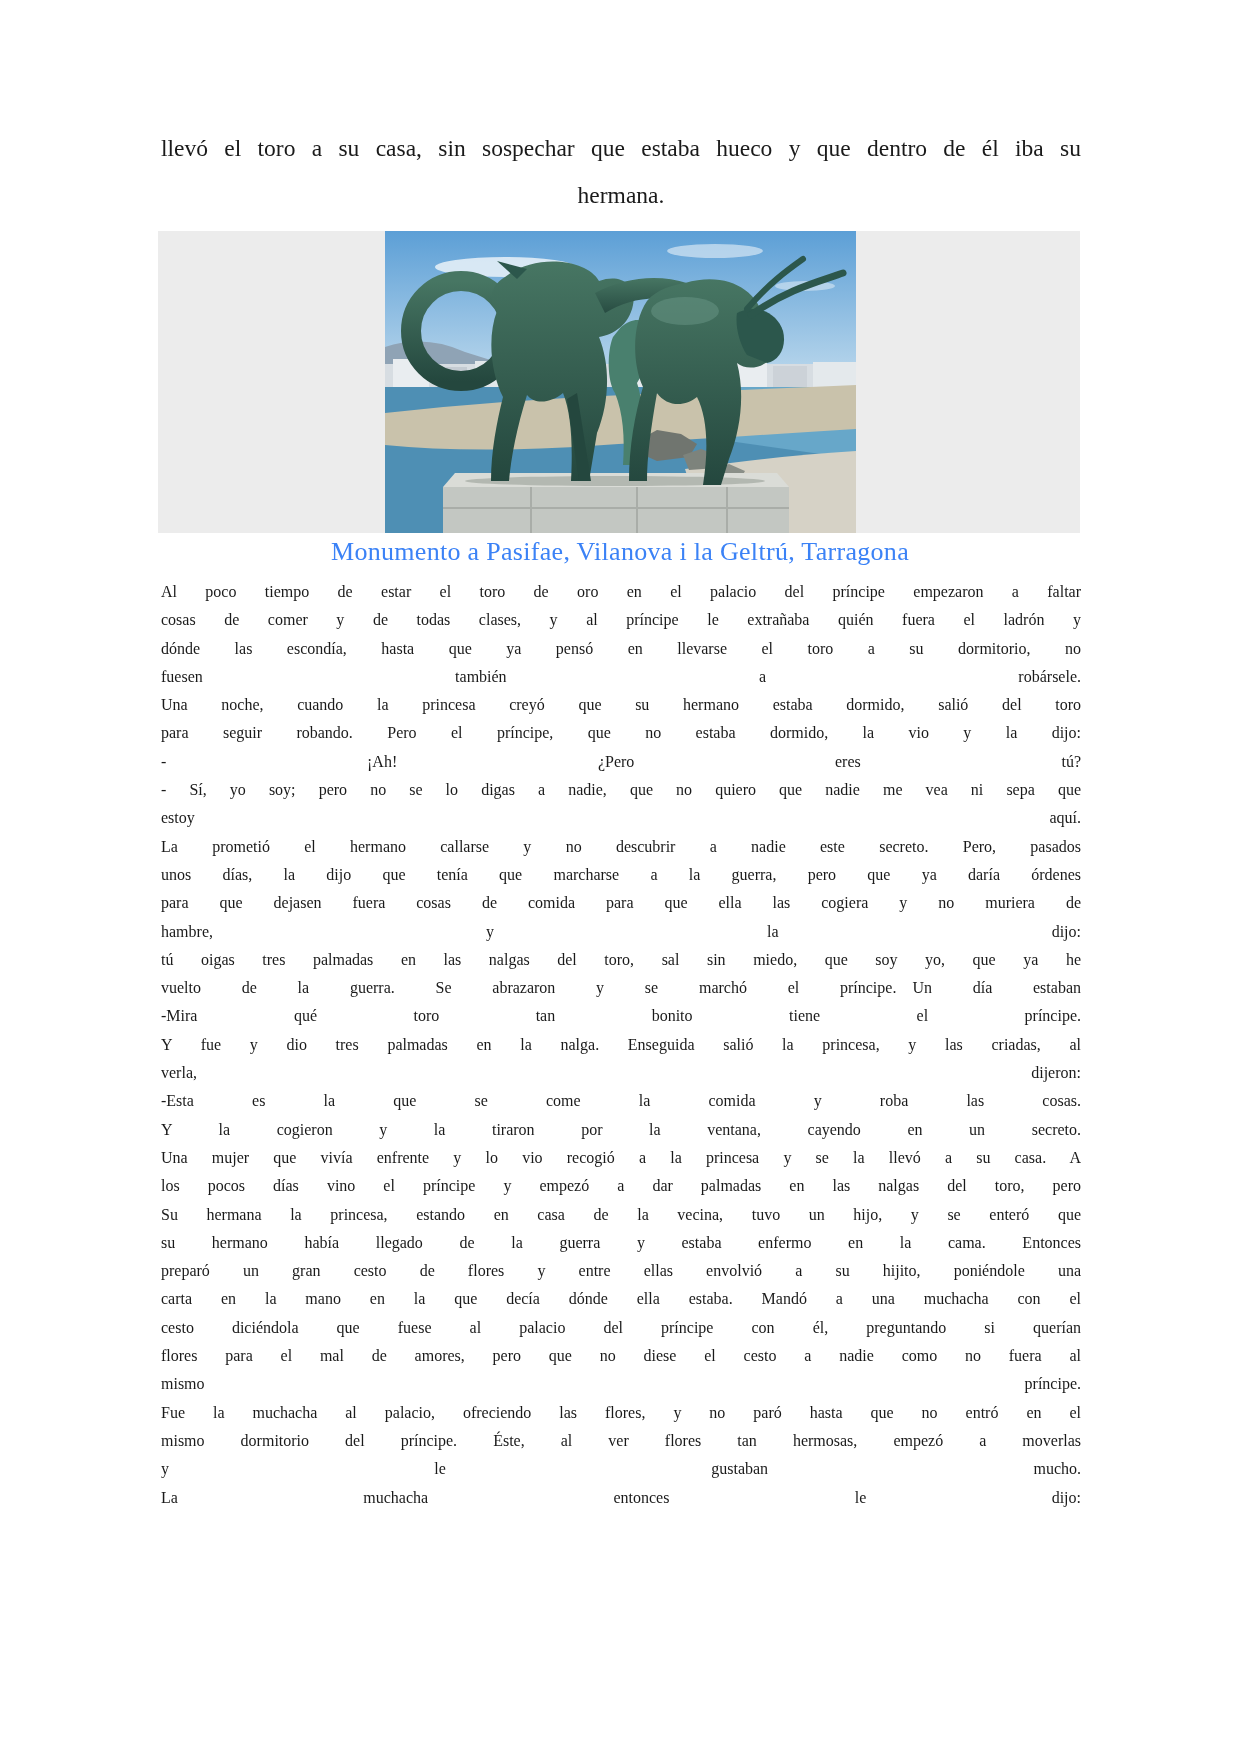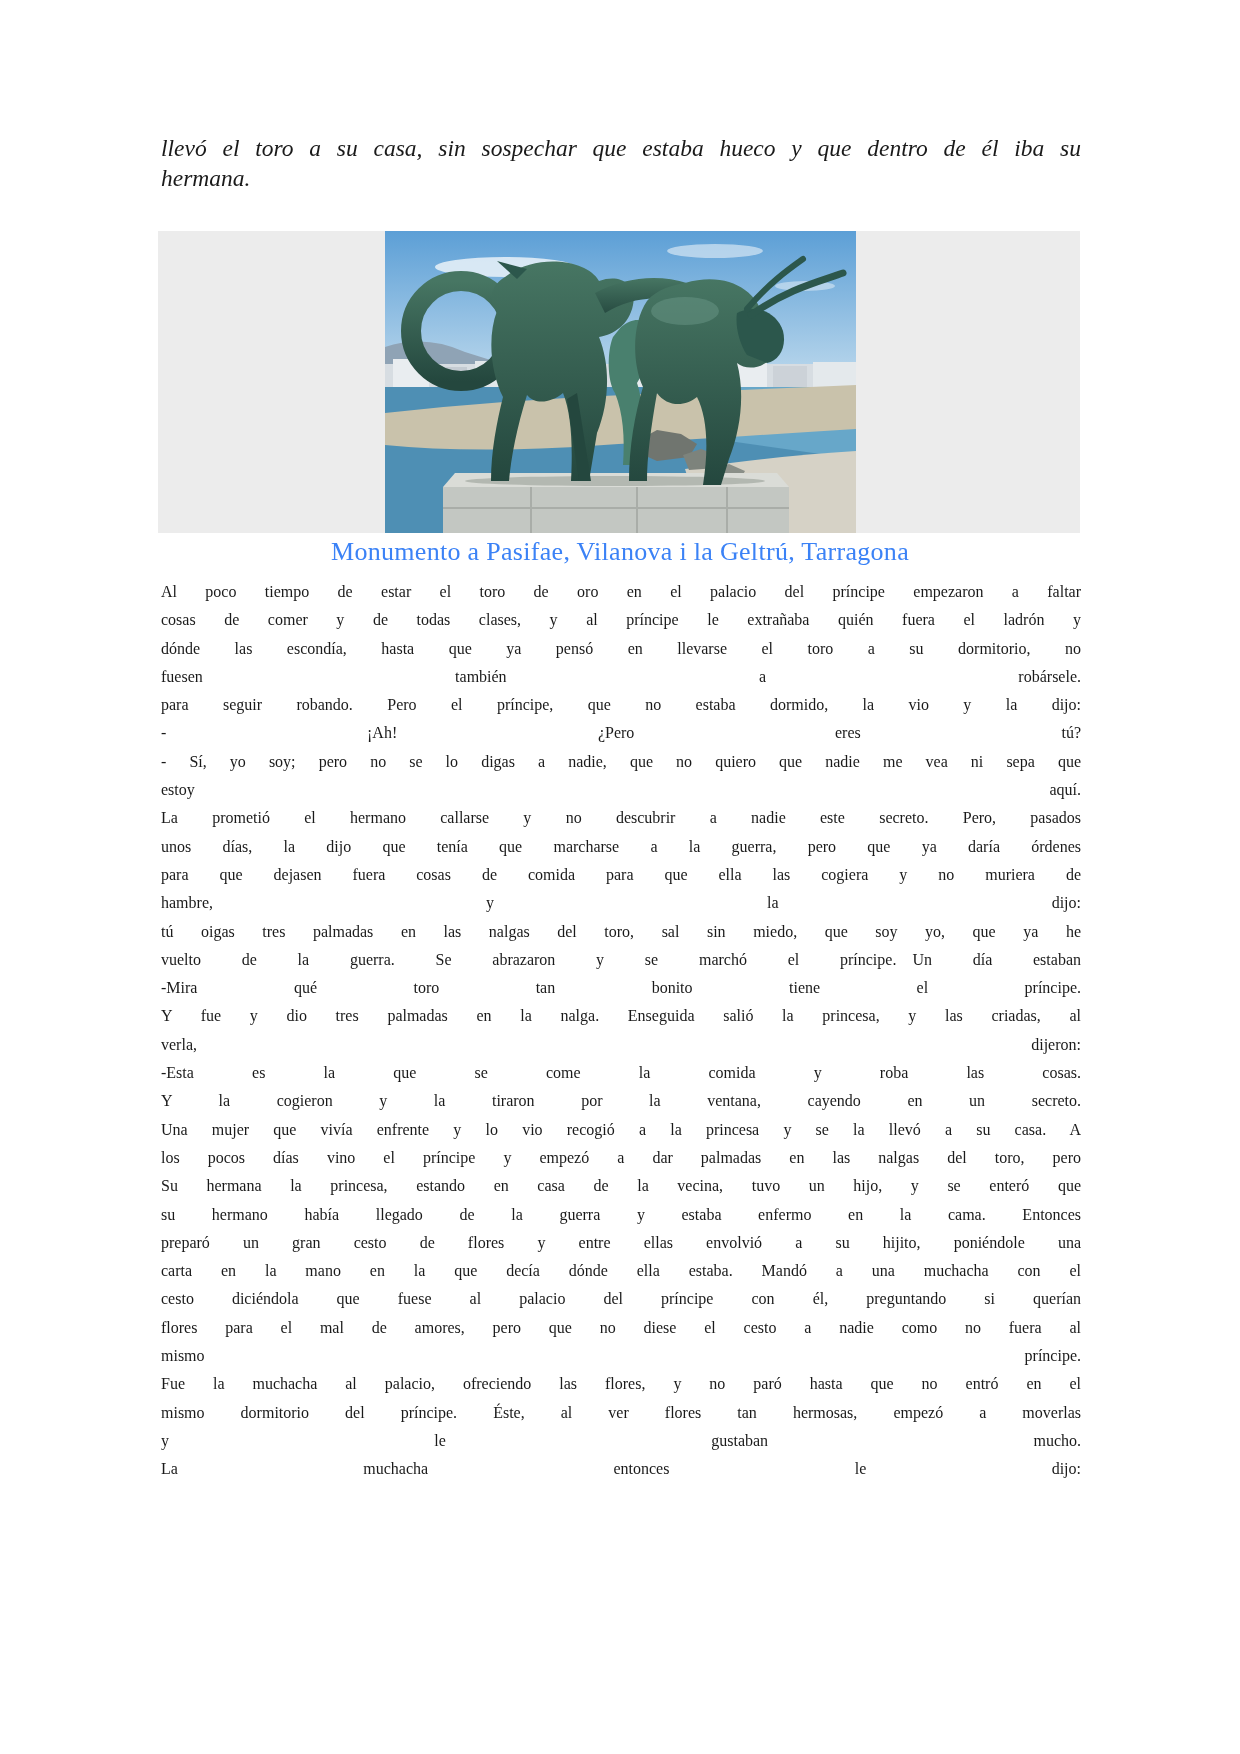--- a/index.html
+++ b/index.html
@@ -3,24 +3,24 @@
 <meta charset="utf-8">
 <style>
   html,body{margin:0;padding:0;background:#ffffff;}
   .page{
     position:relative;width:1240px;height:1754px;background:#ffffff;
     font-family:"Liberation Serif","DejaVu Serif",serif;color:#1a1a1a;
     overflow:hidden;
   }
   .intro{
     position:absolute;left:161px;top:133px;width:920px;
-    font-style:italic;font-size:23.5px;line-height:30px;
+    font-size:23.5px;line-height:30px;
   }
   .jline{text-align:justify;text-align-last:justify;text-justify:inter-word;}
-  .lline{text-align:left;}
+  .lline{text-align:center;margin-top:17px;}
   .band{
     position:absolute;left:158px;top:231px;width:922px;height:302px;
     background:#ececec;
   }
   .photo{
     position:absolute;left:227px;top:0;width:471px;height:302px;
     overflow:hidden;
   }
   .caption{
     position:absolute;left:160px;top:537px;width:920px;
@@ -146,20 +146,21 @@
     </div>
   </div>
 
   <div class="caption">Monumento a Pasifae, Vilanova i la Geltrú, Tarragona</div>
 
   <div class="story">
       <div class="jline">Al poco tiempo de estar el toro de oro en el palacio del príncipe empezaron a faltar</div>
       <div class="jline">cosas de comer y de todas clases, y al príncipe le extrañaba quién fuera el ladrón y</div>
       <div class="jline">dónde las escondía, hasta que ya pensó en llevarse el toro a su dormitorio, no</div>
       <div class="jline">fuesen también a robársele.</div>
+      <div class="jline">Una noche, cuando la princesa creyó que su hermano estaba dormido, salió del toro</div>
       <div class="jline">para seguir robando. Pero el príncipe, que no estaba dormido, la vio y la dijo:</div>
       <div class="jline">- ¡Ah! ¿Pero eres tú?</div>
       <div class="jline">- Sí, yo soy; pero no se lo digas a nadie, que no quiero que nadie me vea ni sepa que</div>
       <div class="jline">estoy aquí.</div>
       <div class="jline">La prometió el hermano callarse y no descubrir a nadie este secreto. Pero, pasados</div>
       <div class="jline">unos días, la dijo que tenía que marcharse a la guerra, pero que ya daría órdenes</div>
       <div class="jline">para que dejasen fuera cosas de comida para que ella las cogiera y no muriera de</div>
       <div class="jline">hambre, y la dijo:</div>
       <div class="jline">tú oigas tres palmadas en las nalgas del toro, sal sin miedo, que soy yo, que ya he</div>
       <div class="jline">vuelto de la guerra. Se abrazaron y se marchó el príncipe. Un día estaban</div>

